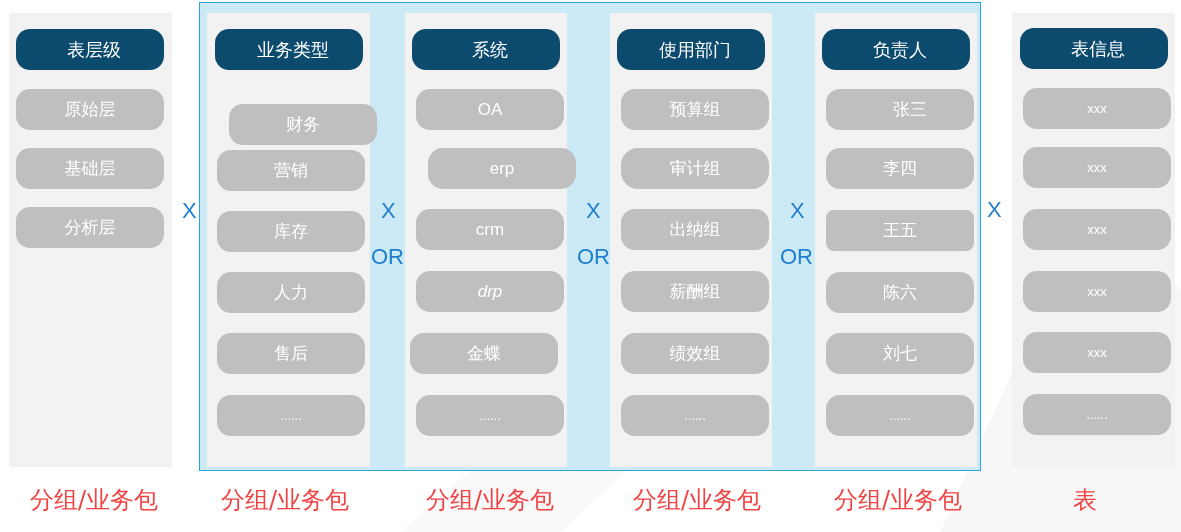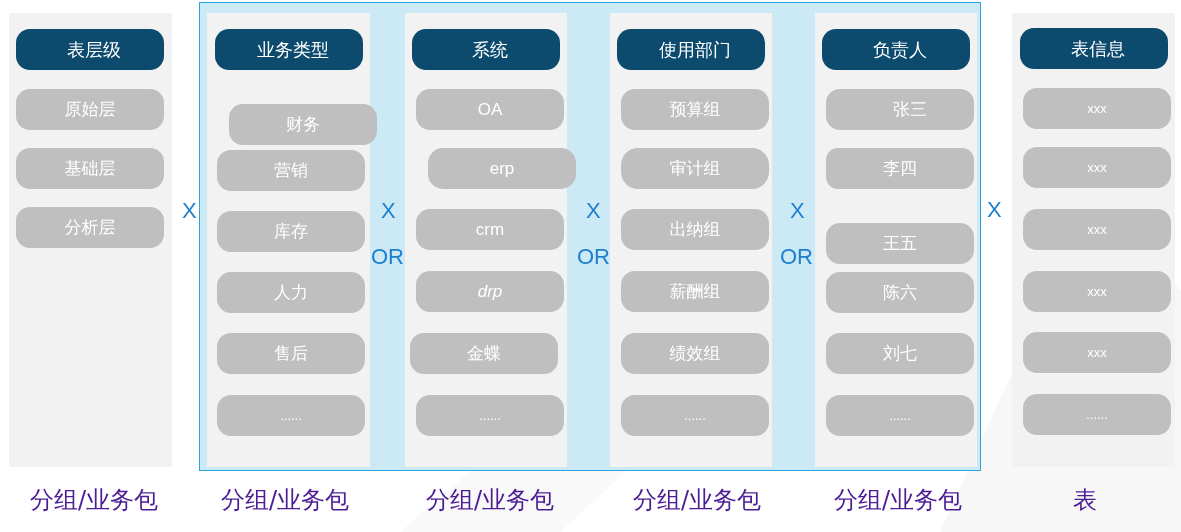--- a/index.html
+++ b/index.html
@@ -6,21 +6,21 @@
   body{width:1181px;height:532px;position:relative;background:#ffffff;overflow:hidden;font-family:"DejaVu Sans","Liberation Sans",sans-serif;}
   .bgdecor{position:absolute;left:0;top:0;width:1181px;height:532px;pointer-events:none;}
   .panel{position:absolute;background:#f2f2f2;}
   .bluebox{position:absolute;left:199px;top:2px;width:782px;height:469px;background:#cce9f6;border:1.5px solid #2aa4df;box-sizing:border-box;}
   .pill{position:absolute;width:148px;height:41px;border-radius:14px;display:flex;align-items:center;justify-content:center;font-size:18px;color:#fff;box-sizing:border-box;}
   .pill.head{background:#0c4a6e;padding-left:8px;}
   .pill.item{background:#bfbfbf;font-size:17px;}
   .pill.item.latin{font-size:17px;font-family:"Liberation Sans",sans-serif;}
   .pill.item.small{font-size:13px;font-family:Liberation Sans, sans-serif;}
   .op{position:absolute;color:#1f7fcf;font-size:22px;font-family:"Liberation Sans",sans-serif;}
-  .cap{position:absolute;color:#4c1d95;font-size:24px;top:484px;width:170px;text-align:center;}
+  .cap{position:absolute;color:#ef4444;font-size:24px;top:484px;width:170px;text-align:center;}
 </style>
 </head>
 <body>
 
 <svg class="bgdecor" viewBox="0 0 1181 532">
   <polygon points="940,532 1181,532 1181,290 1090,200" fill="#f7f7f7"></polygon>
   <polygon points="400,532 560,532 900,220 760,220" fill="#f9f9f9"></polygon>
 </svg>
 
 <div class="panel" style="left:9px;top:13px;width:163px;height:454px;"></div>
@@ -65,22 +65,22 @@
 <div class="pill item" style="left:621px;top:271px;">薪酬组</div>
 <div class="pill item" style="left:621px;top:333px;">绩效组</div>
 <div class="pill item small" style="left:621px;top:395px;">......</div>
 
 <div class="op" style="left:790px;top:198px;">X</div>
 <div class="op" style="left:780px;top:244px;">OR</div>
 
 <div class="panel" style="left:815px;top:13px;width:162px;height:454px;"></div>
 <div class="pill head" style="left:822px;top:29px;">负责人</div>
 <div class="pill item" style="left:826px;top:89px;padding-left:20px;">张三</div>
-<div class="pill item" style="left:826px;top:148px;border-radius:12px;">李四</div>
-<div class="pill item" style="left:826px;top:223px;">王五</div>
+<div class="pill item" style="left:826px;top:148px;">李四</div>
+<div class="pill item" style="left:826px;top:210px;border-radius:8px;">王五</div>
 <div class="pill item" style="left:826px;top:272px;">陈六</div>
 <div class="pill item" style="left:826px;top:333px;">刘七</div>
 <div class="pill item small" style="left:826px;top:395px;">......</div>
 
 <div class="op" style="left:987px;top:197px;">X</div>
 
 <div class="panel" style="left:1012px;top:13px;width:163px;height:454px;"></div>
 <div class="pill head" style="left:1020px;top:28px;">表信息</div>
 <div class="pill item small" style="left:1023px;top:88px;">xxx</div>
 <div class="pill item small" style="left:1023px;top:147px;">xxx</div>

